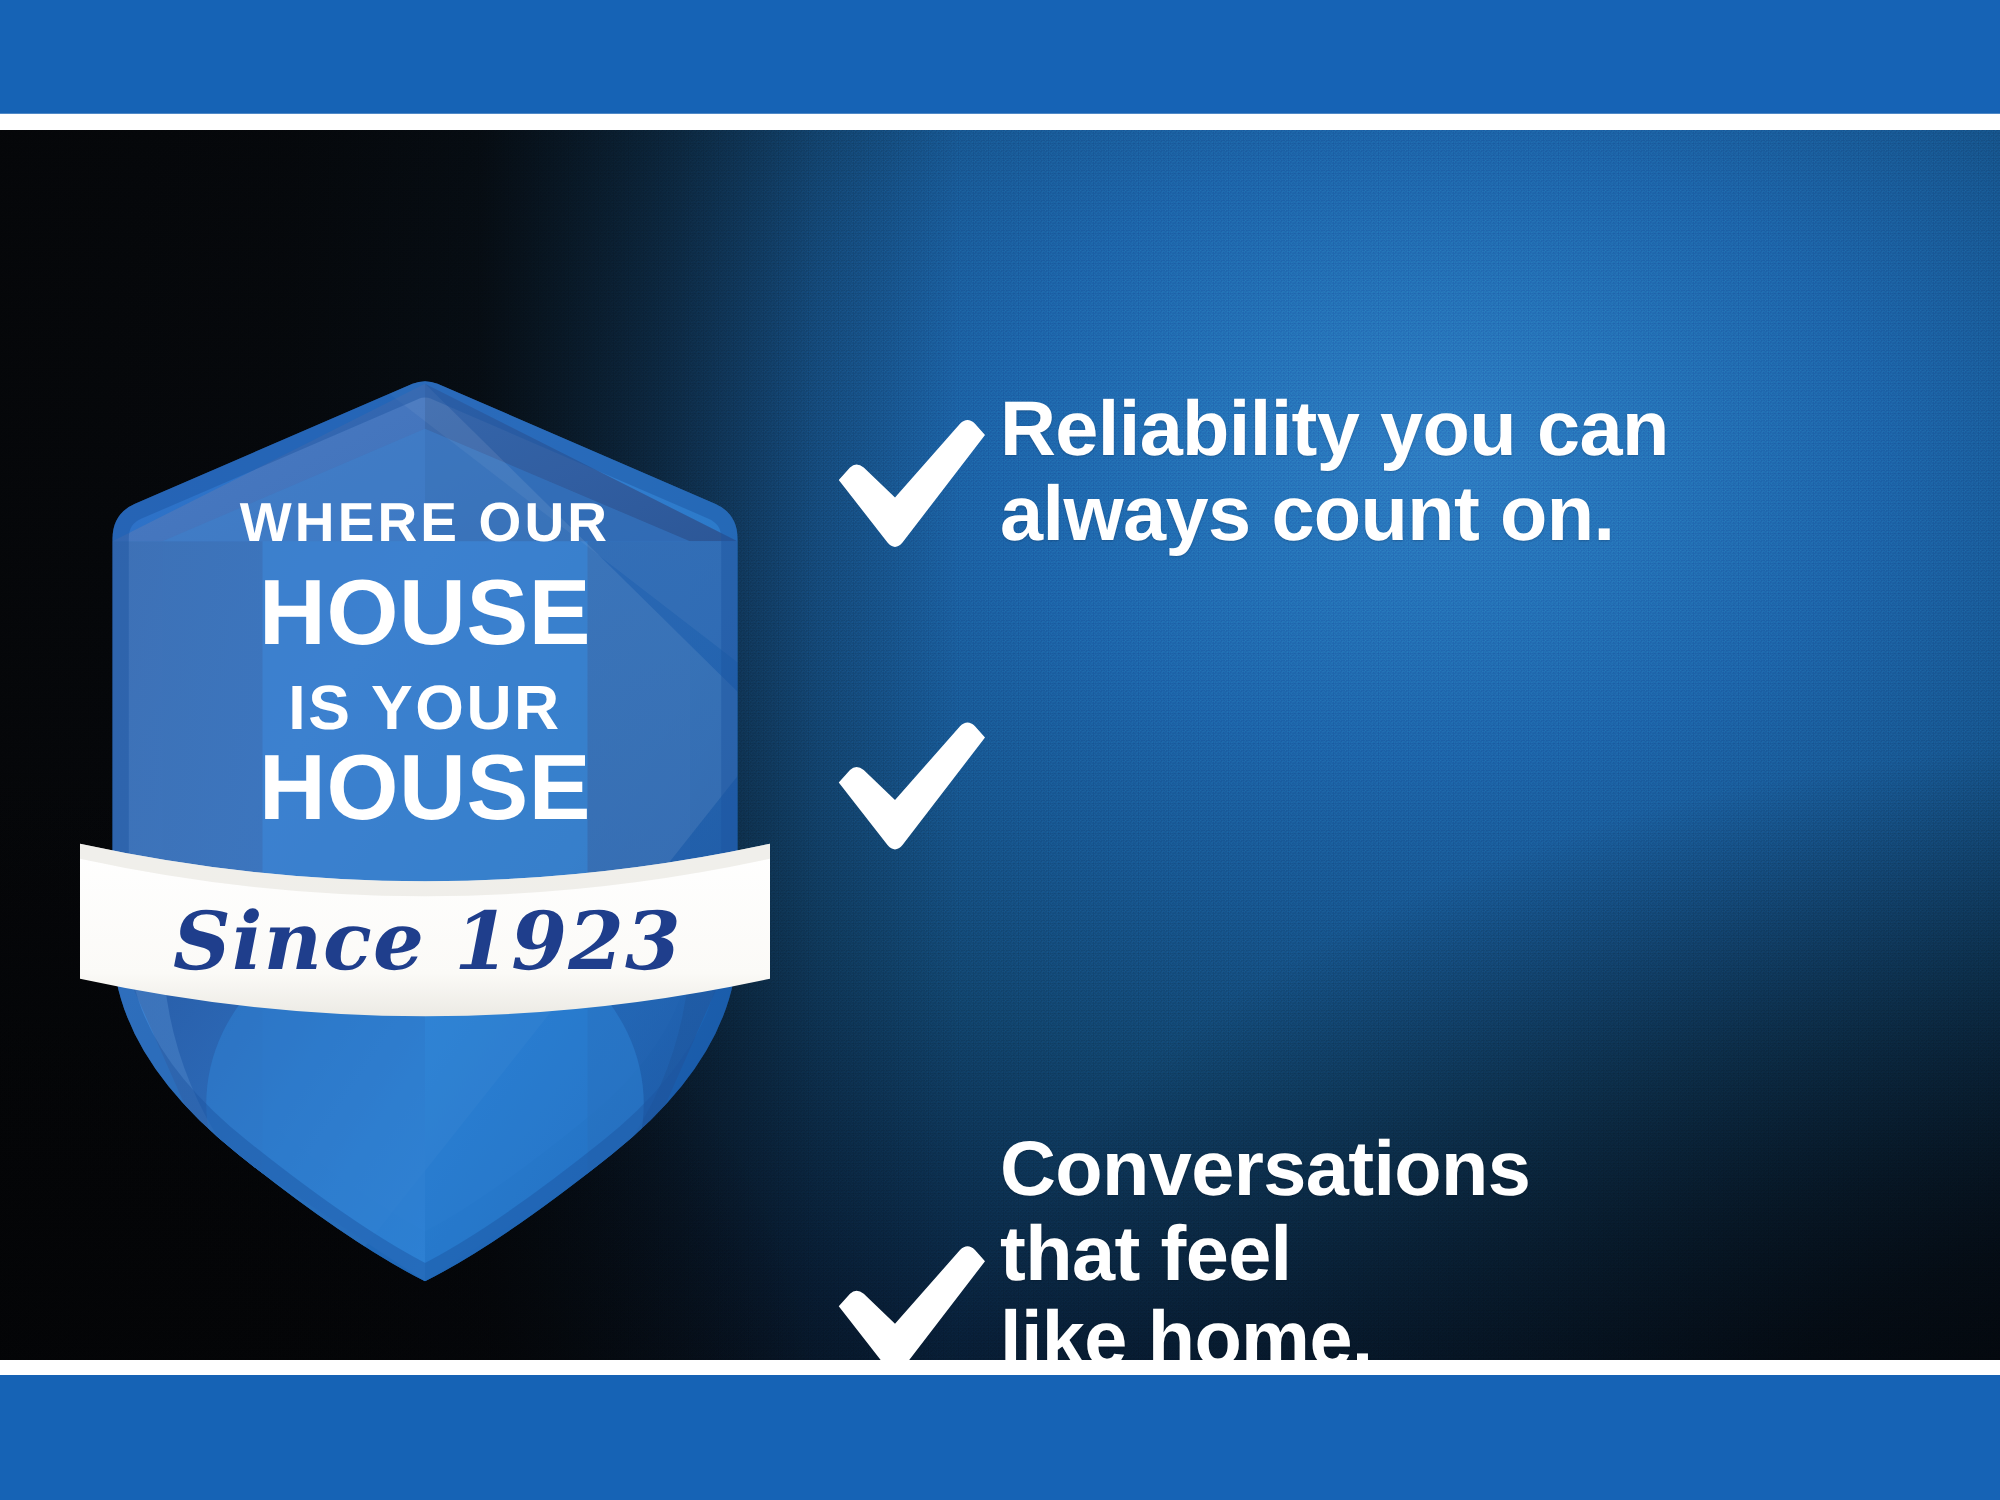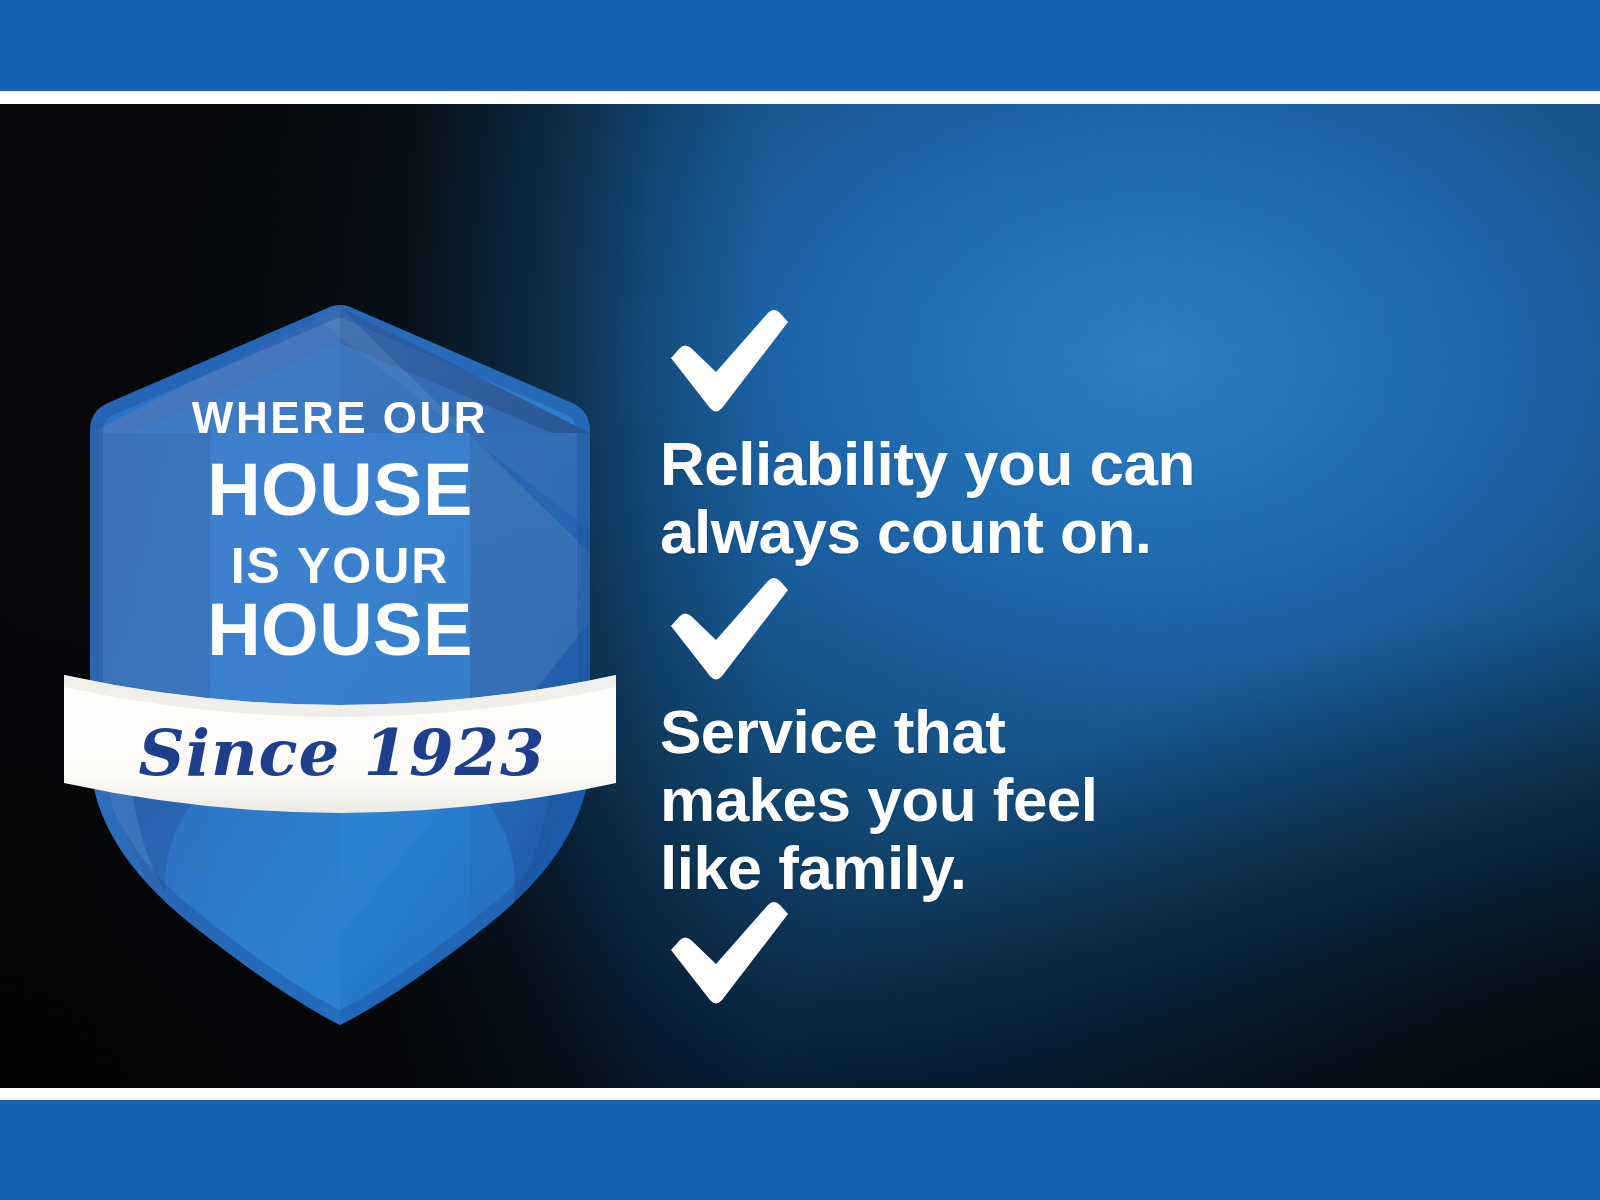--- a/index.html
+++ b/index.html
@@ -92,21 +92,21 @@
     font-family:"DejaVu Serif", serif;
     font-style:italic;
     font-weight:bold;
     font-size:64px;
     text-anchor:middle;
     letter-spacing:1px;
   }
 
   
   .bullets{position:absolute;left:660px;top:196px;width:900px;}
-  .bullet{position:absolute;display:flex;align-items:flex-start;flex-direction:column;}
+  .bullet{position:absolute;display:flex;align-items:flex-end;}
   .b1{top:0;}
   .b2{top:268px;}
   .b3{top:592px;}
   .check{flex:0 0 auto;width:140px;height:120px;}
   .check svg{display:block;width:140px;height:120px;}
   .btext{
     color:#ffffff;
     font-family:"Liberation Sans", sans-serif;
     font-weight:bold;
     font-size:62px;
@@ -239,28 +239,28 @@
         <div class="btext">Reliability you can
 always count on.</div>
       </div>
 
       <div class="bullet b2">
         <span class="check">
           <svg viewBox="0 0 140 120" xmlns="http://www.w3.org/2000/svg" aria-hidden="true">
             <path d="M11,58 L20,48 Q25,43 31,48 L56,72 L108,13 Q114,7 120,13 L128,22 L62,108 Q56,115 50,108 Z" fill="#ffffff"></path>
           </svg>
         </span>
-        <div class="btext">Service that
-makes you feel
-like family.</div>
       </div>
 
       <div class="bullet b3">
         <span class="check">
           <svg viewBox="0 0 140 120" xmlns="http://www.w3.org/2000/svg" aria-hidden="true">
             <path d="M11,58 L20,48 Q25,43 31,48 L56,72 L108,13 Q114,7 120,13 L128,22 L62,108 Q56,115 50,108 Z" fill="#ffffff"></path>
           </svg>
         </span>
+        <div class="btext">Conversations
+that feel
+like home.</div>
       </div>
 
     </div>
   </div>
 </div>
 
 </body></html>

